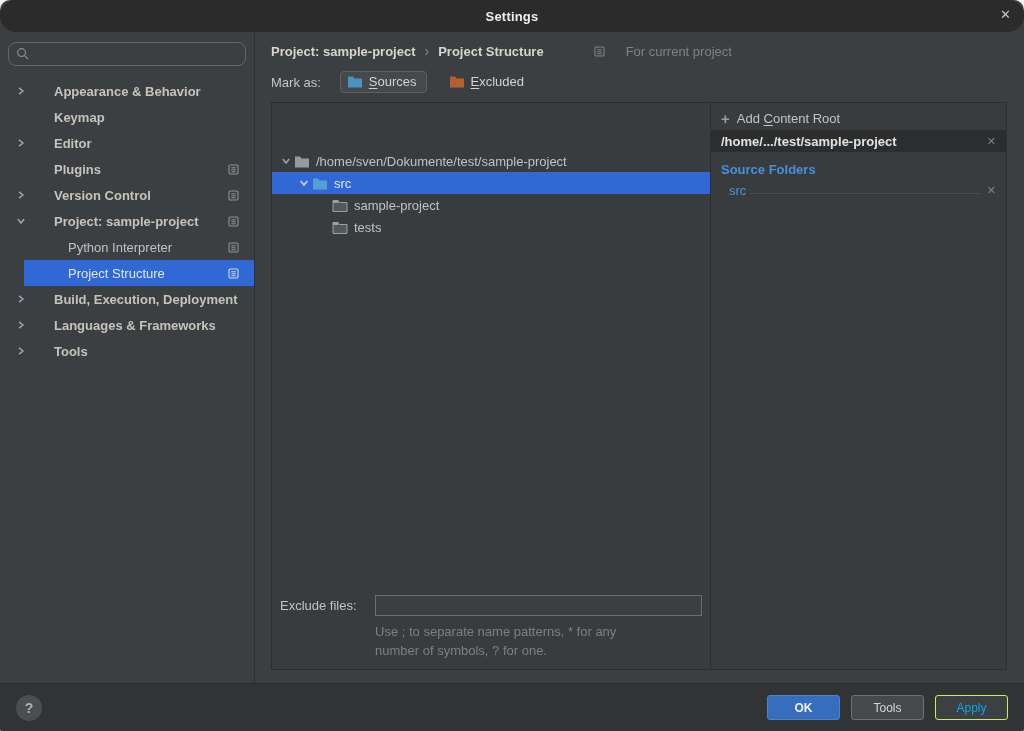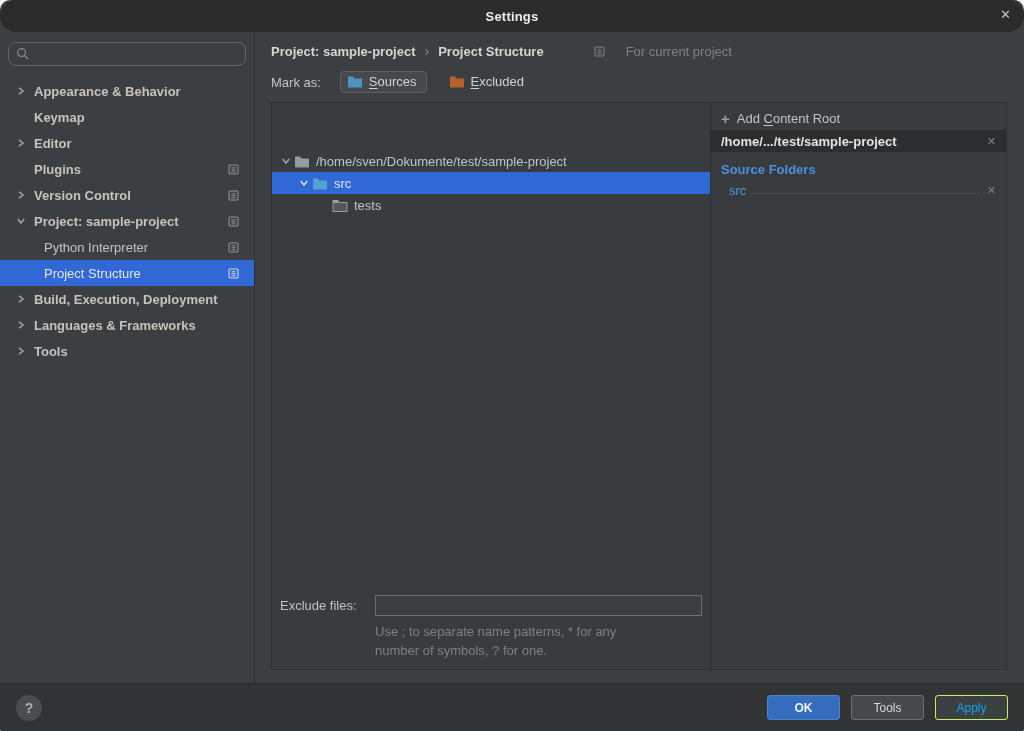--- a/index.html
+++ b/index.html
@@ -13,23 +13,23 @@
 
   
   .body { flex:1; display:flex; min-height:0; }
 
   
   .sidebar { width:255px; flex:0 0 255px; border-right:1px solid #2e3032; display:flex; flex-direction:column; background:#3c3f41; }
   .searchwrap { margin:10px 8px 12px 8px; position:relative; }
   .searchwrap input { width:100%; height:24px; background:#3c3f41; border:1px solid #646869; border-radius:8px; color:#d0d3d5; padding:0 8px 0 28px; font-size:13px; outline:none; font-family:inherit; }
   .sicon { position:absolute; left:8px; top:5px; }
   .menu { display:flex; flex-direction:column; }
-  .item { height:26px; display:flex; align-items:center; padding-left:16px; cursor:pointer; color:#c7c3bc; font-weight:700; }
+  .item { height:26px; display:flex; align-items:center; padding-left:16px; cursor:pointer; color:#c7c3bc; font-weight:700;gap:20px; }
   .item .chev { width:18px; display:inline-flex; align-items:center; color:#9fa3a5; }
-  .item.child { padding-left:44px; font-weight:400; color:#c0c3c5; }
+  .item.child { padding-left:44px; font-weight:400; color:#c0c3c5;margin-left:24px; }
   .item.sel { background:#3068d5; color:#e2e6ea; }
   .item .badge { margin-left:auto; margin-right:14px; display:inline-flex; color:#8f9395; }
   .item.sel .badge { color:#d3d8dc; }
 
   
   .main { flex:1; display:flex; flex-direction:column; min-width:0; }
   .crumbs { padding:11px 16px 5px 16px; display:flex; align-items:center; gap:9px; }
   .crumb { font-weight:700; color:#d8d4ce; }
   .crumbsep { color:#8a8d8f; font-size:14px; }
   .ctxnote { margin-left:40px; display:flex; align-items:center; gap:20px; color:#7f8284; }
@@ -277,20 +277,29 @@
                 </svg>
               </span>
             <span class="ficon">
                 <svg width="16" height="13" viewBox="0 0 16 13">
                   <path d="M1 1.5 h5 l1.6 2 H15 v9 H1 z" fill="#55a0d2"></path>
                 </svg>
               </span>
             <span>src</span>
           </div>
 
+          <div class="trow ind2">
+            <span class="ficon">
+                <svg width="16" height="13" viewBox="0 0 16 13">
+                  <path d="M1 1.5 h5 l1.6 2 H15 v9 H1 z" fill="#53585a" stroke="#9aa0a2" stroke-width="1"></path>
+                  <rect x="1" y="1.5" width="5.5" height="2.5" fill="#9aa0a2"></rect>
+                </svg>
+              </span>
+            <span>sample-project</span>
+          </div>
 
           <div class="trow ind2">
             <span class="ficon">
                 <svg width="16" height="13" viewBox="0 0 16 13">
                   <path d="M1 1.5 h5 l1.6 2 H15 v9 H1 z" fill="#53585a" stroke="#9aa0a2" stroke-width="1"></path>
                   <rect x="1" y="1.5" width="5.5" height="2.5" fill="#9aa0a2"></rect>
                 </svg>
               </span>
             <span>tests</span>
           </div>

